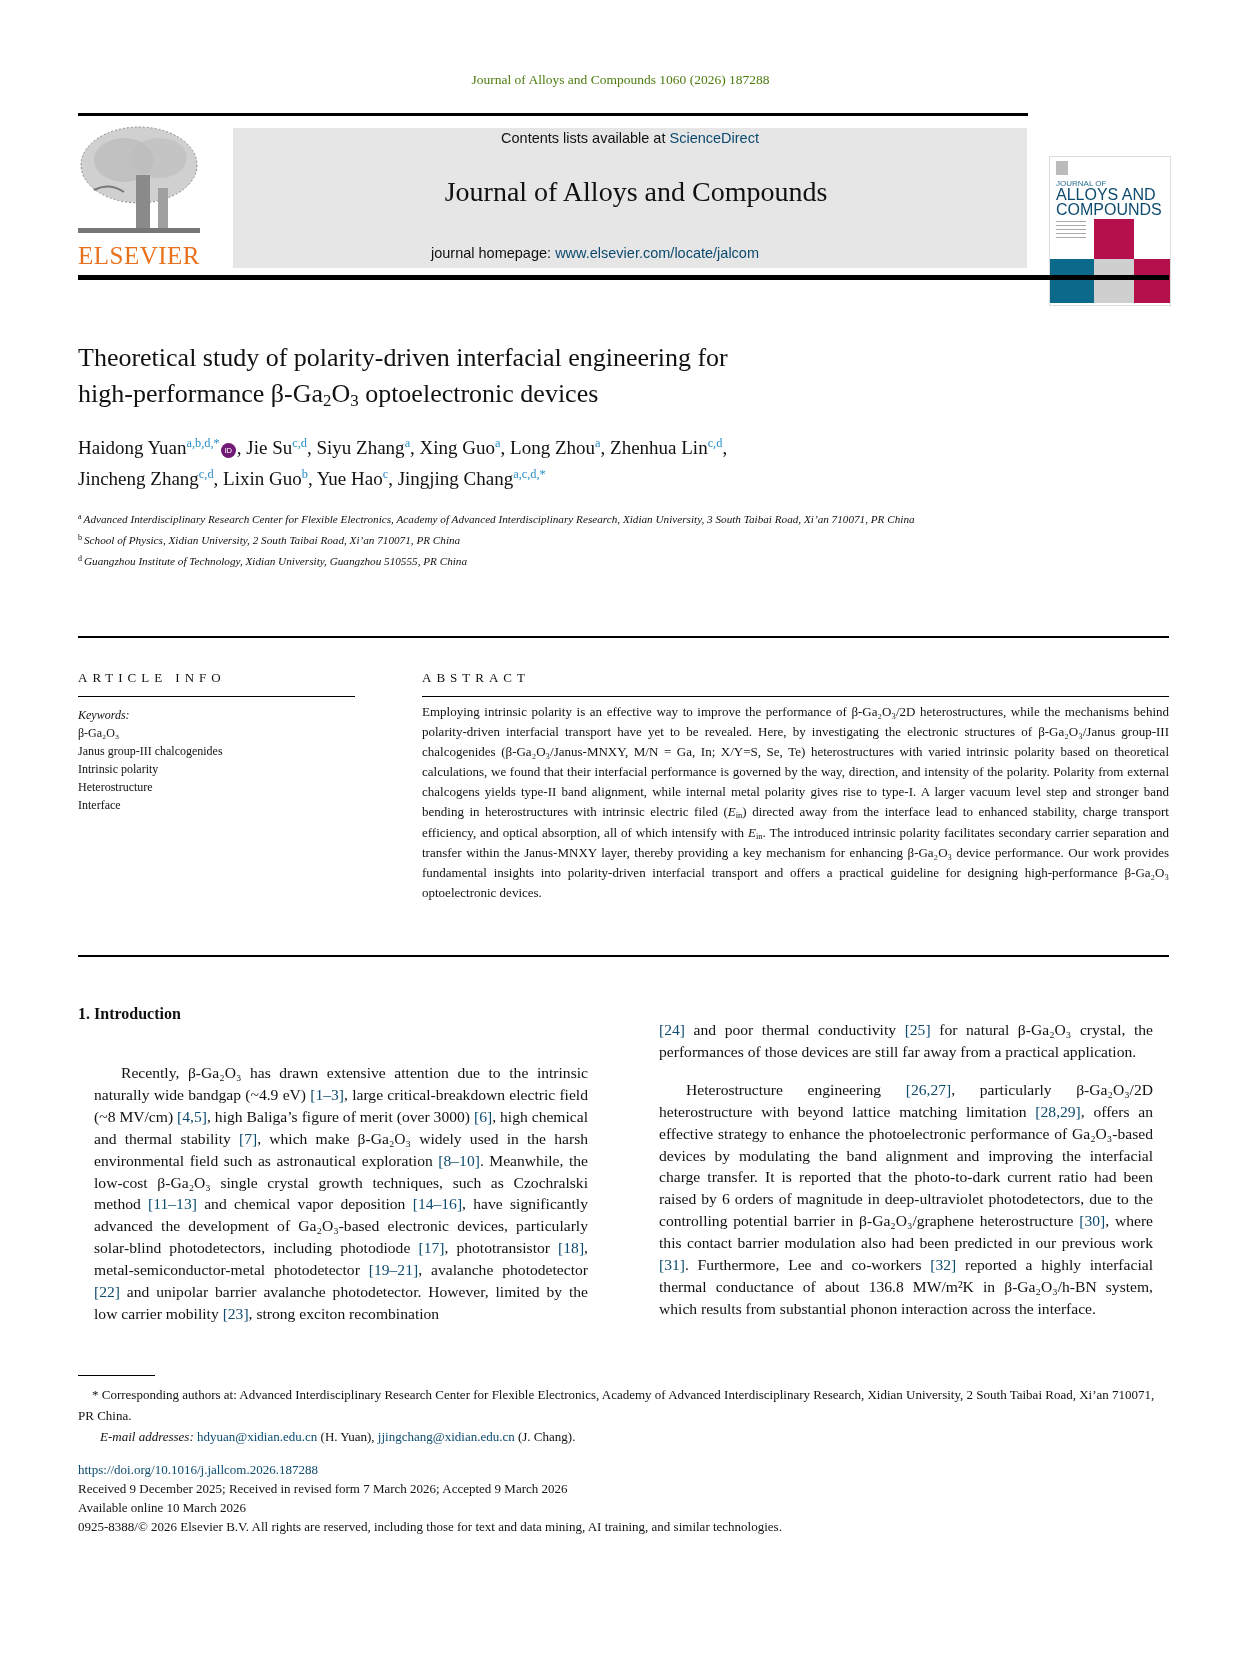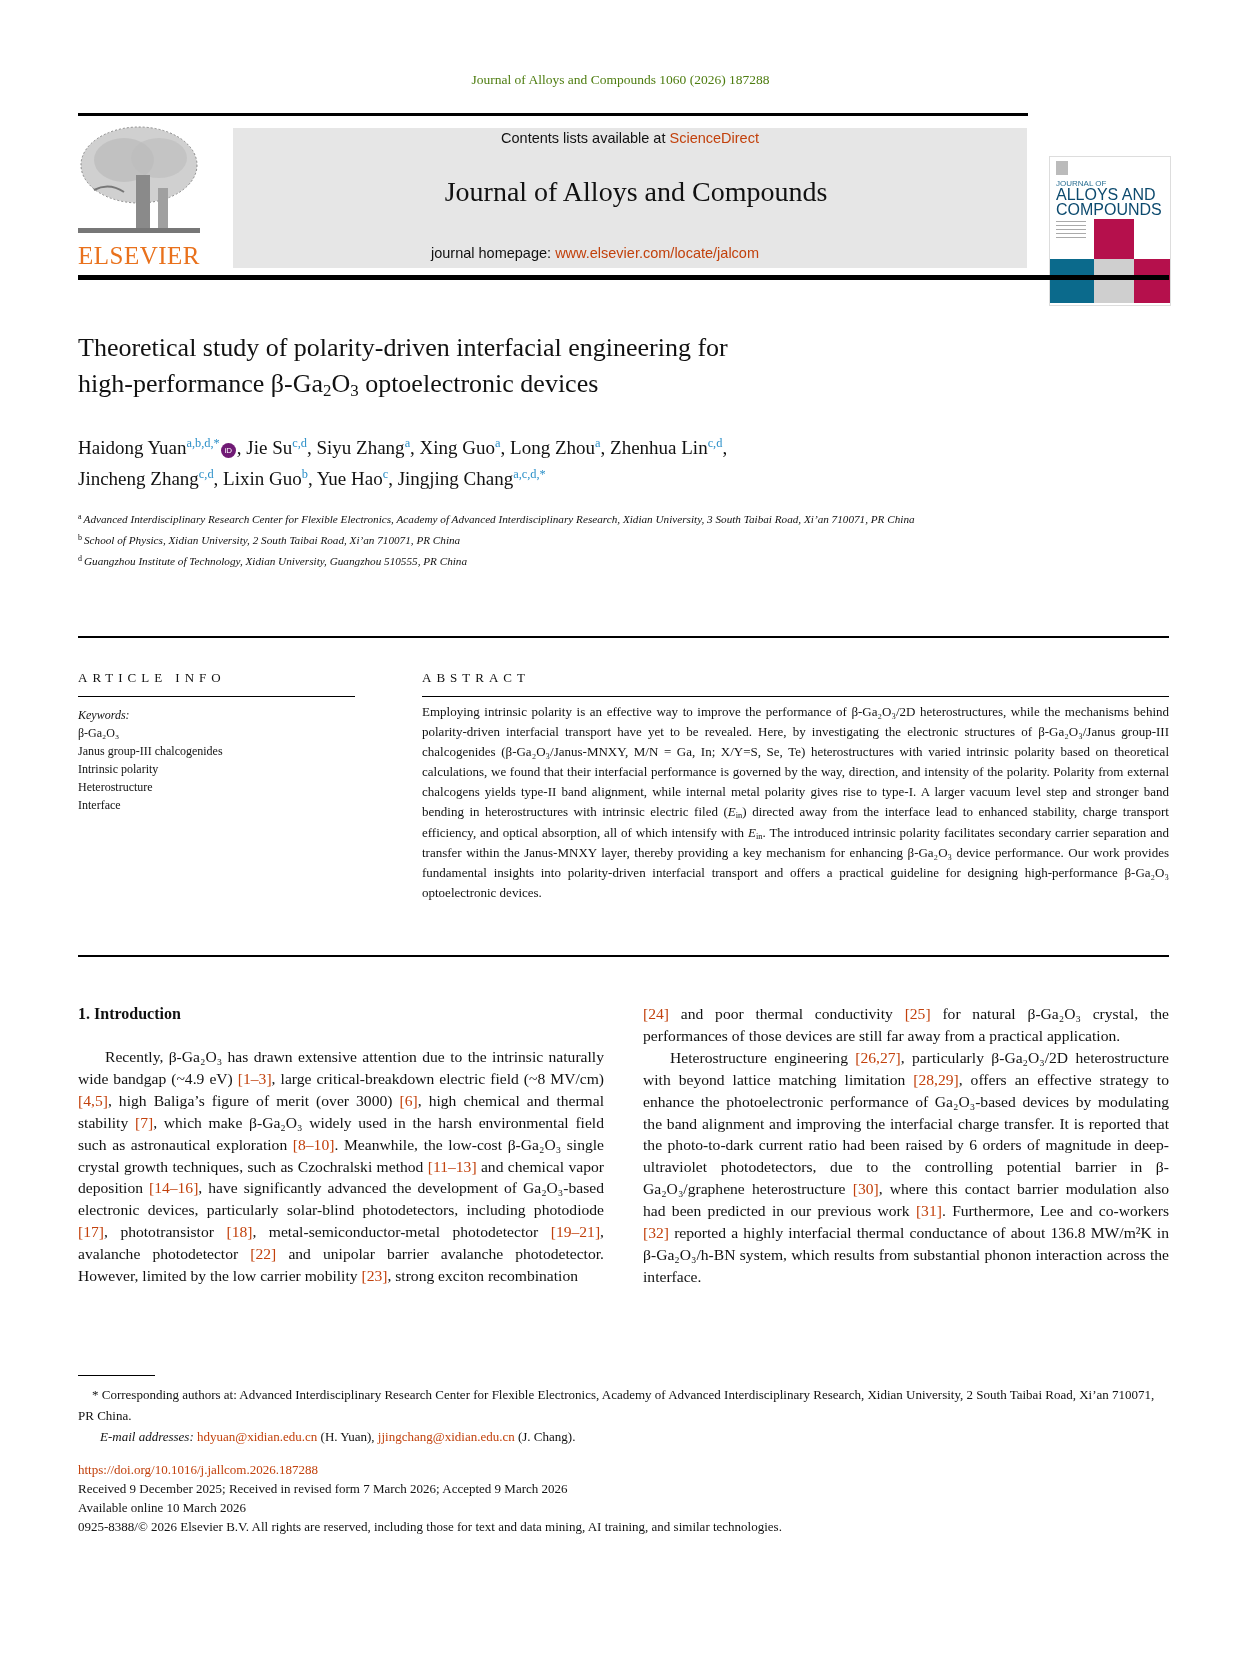--- a/index.html
+++ b/index.html
@@ -1,17 +1,17 @@
 <!DOCTYPE html>
 <html><head>
 <meta charset="utf-8">
 <style>
   html, body { margin: 0; padding: 0; background: #ffffff; }
   body { width: 1241px; height: 1654px; position: relative; overflow: hidden; color: #1a1a1a; font-family: "Liberation Serif", "DejaVu Serif", serif; }
-  a, .link { color: #c2410c; text-decoration: none; }
+  a, .link { color: #0c4a6e; text-decoration: none; }
   .abs { position: absolute; }
 
   
   .citation { left: 0; width: 1241px; top: 72px; text-align: center; font-size: 13.5px; color: #4d7c0f; }
 
   .rule-top { left: 78px; top: 113px; width: 950px; height: 3px; background: #000; }
   .elsevier-logo { left: 74px; top: 120px; width: 130px; height: 150px; }
   .elsevier-word { left: 74px; top: 242px; width: 130px; text-align: center; font-size: 25px; color: #e9711c; letter-spacing: 0.5px; font-family: "Liberation Serif", serif; }
   .masthead { left: 233px; top: 128px; width: 794px; height: 140px; background: #e6e6e6; }
   .contents-line { left: 233px; top: 130px; width: 794px; text-align: center; font-size: 14.5px; color: #111; font-family: "Liberation Sans", sans-serif; }
@@ -24,21 +24,21 @@
   .cover-a { position: absolute; left: 6px; top: 30px; font-size: 16px; color: #0c4a6e; font-family: "Liberation Sans", sans-serif; line-height: 15px; }
   .cover-small { position: absolute; left: 6px; top: 64px; width: 30px; height: 20px; background: repeating-linear-gradient(#aaa 0 1px, transparent 1px 4px); }
   .cover-red1 { position: absolute; left: 44px; top: 62px; width: 40px; height: 40px; background: #b5104c; }
   .cover-red2 { position: absolute; left: 84px; top: 62px; width: 36px; height: 40px; background: #fff; }
   .cover-red3 { position: absolute; left: 84px; top: 102px; width: 36px; height: 44px; background: #b5104c; }
   .cover-blue { position: absolute; left: 0; top: 102px; width: 44px; height: 44px; background: #0b6a8c; }
   .cover-grey { position: absolute; left: 44px; top: 102px; width: 40px; height: 44px; background: #cfcfcf; }
 
   .rule-thick { left: 78px; top: 275px; width: 1091px; height: 5px; background: #000; }
 
-  .title { left: 78px; top: 330px; width: 1000px; font-size: 26px; line-height: 36px; color: #111; }
+  .title { left: 78px; top: 340px; width: 1000px; font-size: 26px; line-height: 36px; color: #111; }
   sub { font-size: 65%; vertical-align: -0.25em; line-height: 0; }
   sup { font-size: 65%; vertical-align: 0.55em; line-height: 0; }
   .authors { left: 78px; top: 432px; width: 1000px; font-size: 19px; line-height: 31px; color: #111; }
   .aff-sup { color: #2a8fc8; }
   .orcid { display: inline-block; width: 15px; height: 15px; border-radius: 50%; background: #701a75; color: #fff; font-size: 8px; line-height: 15px; text-align: center; vertical-align: 1px; font-family: "Liberation Sans", sans-serif; margin: 0 1px; }
 
   .affils { left: 78px; top: 508px; width: 950px; font-size: 11.2px; line-height: 17.8px; font-style: italic; color: #111; }
   .affils .aff-letter { font-style: normal; font-size: 8px; vertical-align: 4px; }
 
   .rule-mid { left: 78px; top: 636px; width: 1091px; height: 2px; background: #000; }
@@ -49,21 +49,21 @@
   .keywords .kw-label { font-style: italic; }
 
   .abs-head { left: 422px; top: 670px; font-size: 13px; letter-spacing: 5px; color: #111; }
   .abs-rule { left: 422px; top: 696px; width: 747px; height: 1px; background: #000; }
   .abstract { left: 422px; top: 702px; width: 747px; font-size: 13px; line-height: 20.1px; text-align: justify; color: #111; }
 
   .rule-bot { left: 78px; top: 955px; width: 1091px; height: 2px; background: #000; }
 
   .sec-head { left: 78px; top: 1005px; font-size: 16px; font-weight: bold; color: #111; }
   .col { font-size: 15.6px; line-height: 21.9px; text-align: justify; color: #111; }
-  .col p { margin: 0; text-indent: 27px; }
+  .col p { margin: 16px; text-indent: 27px; }
   .col p.noindent { text-indent: 0; }
   .col-left { left: 78px; top: 1046px; width: 526px; }
   .col-right { left: 643px; top: 1003px; width: 526px; }
 
   .fn-rule { left: 78px; top: 1375px; width: 77px; height: 1px; background: #000; }
   .footnote { left: 78px; top: 1384px; width: 1091px; font-size: 13px; line-height: 21px; color: #111; }
   .footnote .fn-em { font-style: italic; }
   .meta { left: 78px; top: 1460px; width: 1091px; font-size: 13px; line-height: 19px; color: #111; }
 </style>
 </head>

